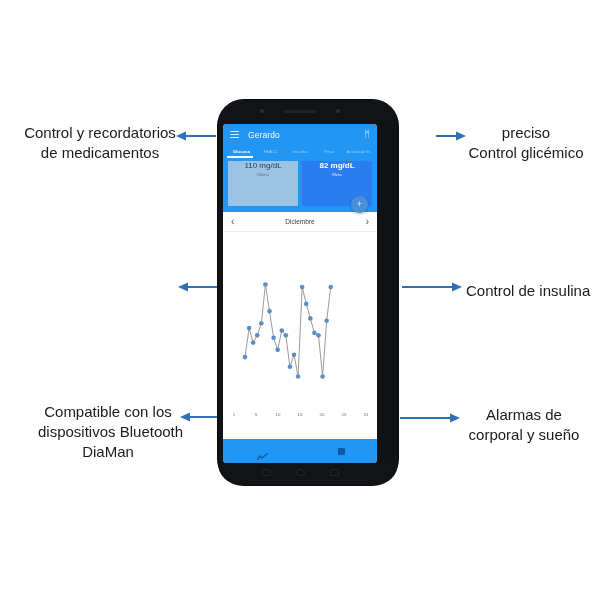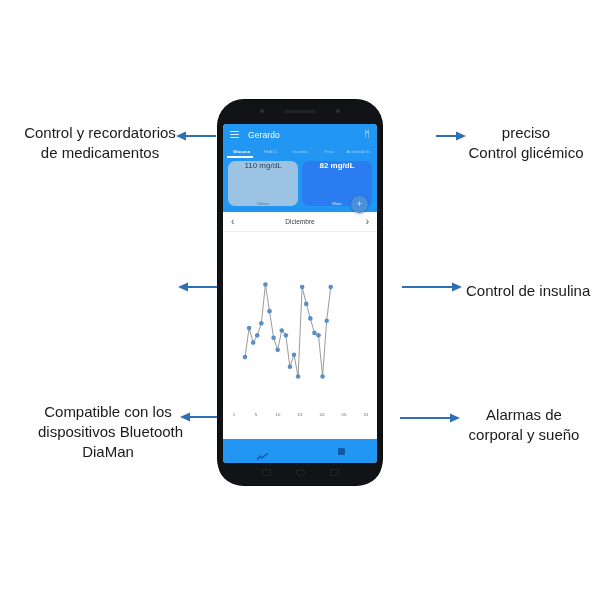--- a/index.html
+++ b/index.html
@@ -16,21 +16,21 @@
   .callout{position:absolute;font-size:15px;color:#1b1b1b;line-height:1.32;}
   .callout .ln{display:block;white-space:nowrap;}
   .callout.right-al{text-align:center;}
   .callout.left-al{text-align:center;}
 
   .arrow{position:absolute;height:10px;display:block;}
   .arrow svg{display:block;overflow:visible;}
 
   
   #phone{
-    position:absolute;left:218px;top:100px;width:164px;height:385px;
+    position:absolute;left:218px;top:100px;width:180px;height:385px;
     background:#111214;
     border-radius:26px;
     box-shadow:0 0 0 1px #0a0a0b;
   }
   #phone-top{
     position:absolute;left:0;top:0;width:100%;height:24px;
     border-radius:26px 26px 0 0;background:#121317;
   }
   .cam{position:absolute;top:9px;width:4px;height:4px;border-radius:50%;background:#2e3136;}
   #cam-l{left:42px;}
@@ -58,21 +58,21 @@
   #bt-icon{margin-left:auto;color:#cfe8fd;font-size:9px;line-height:1;}
 
   
   #tabs{height:13px;background:#2196f3;display:flex;align-items:center;padding:0 4px;position:relative;}
   .tab{flex:1;text-align:center;font-size:4.2px;color:#9fd0f7;white-space:nowrap;overflow:hidden;letter-spacing:.1px;}
   .tab.active{color:#ffffff;font-weight:bold;}
   #tab-underline{position:absolute;left:4px;bottom:0;width:26px;height:1.6px;background:#ffffff;}
 
   
   #cards{background:#2196f3;padding:3px 5px 6px 5px;display:flex;gap:4px;}
-  .card{flex:1;height:45px;border-radius:7px;display:flex;flex-direction:column;align-items:center;justify-content:space-between;}
+  .card{flex:1;height:45px;border-radius:0;display:flex;flex-direction:column;align-items:center;justify-content:flex-start;}
   #card-last{background:#9cc3e4;}
   #card-goal{background:#2b7cf0;}
   .card-val{font-size:8px;font-weight:bold;color:#ffffff;}
   #card-last .card-val{color:#30404d;font-weight:normal;}
   .card-lbl{font-size:4.2px;margin-top:2px;color:rgba(255,255,255,.85);}
   #card-last .card-lbl{color:#5d7385;}
 
   
   #monthbar{height:19px;background:#ffffff;display:flex;align-items:center;justify-content:space-between;padding:0 8px;border-bottom:1px solid #ededed;}
   .chev{font-size:10px;color:#4a4a4a;line-height:1;}

